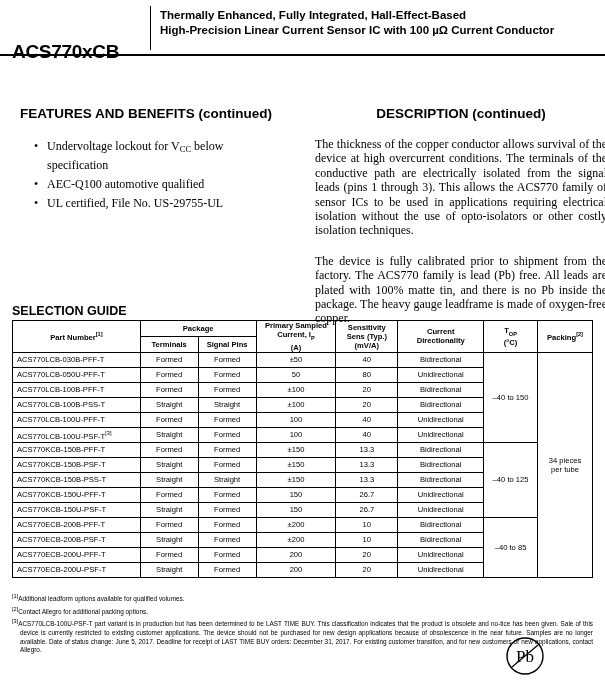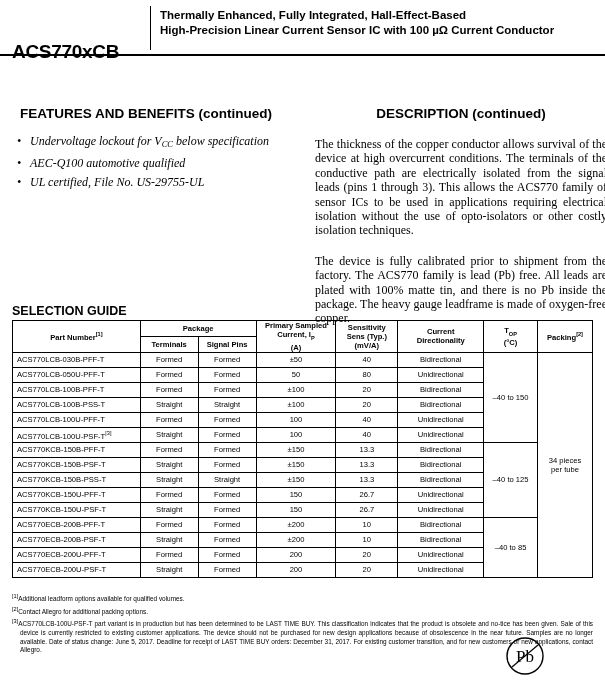--- a/index.html
+++ b/index.html
@@ -74,24 +74,23 @@
     width: 292px;
   }
   .sec-head {
     font-family: "Liberation Sans", sans-serif;
     font-weight: bold;
     font-size: 13.5px;
     margin: 0 0 12px 0;
     text-align: center;
   }
   ul.feat {
-    margin: 0;
+    margin: 17px;
     padding: 0 0 0 16px;
     list-style: none;
-    font-style: italic;
   }
   ul.feat li {
     position: relative;
     font-size: 12px;
     line-height: 16px;
     margin-bottom: 3px;
     padding-left: 2px;
   }
   ul.feat li::before {
     content: "•";

